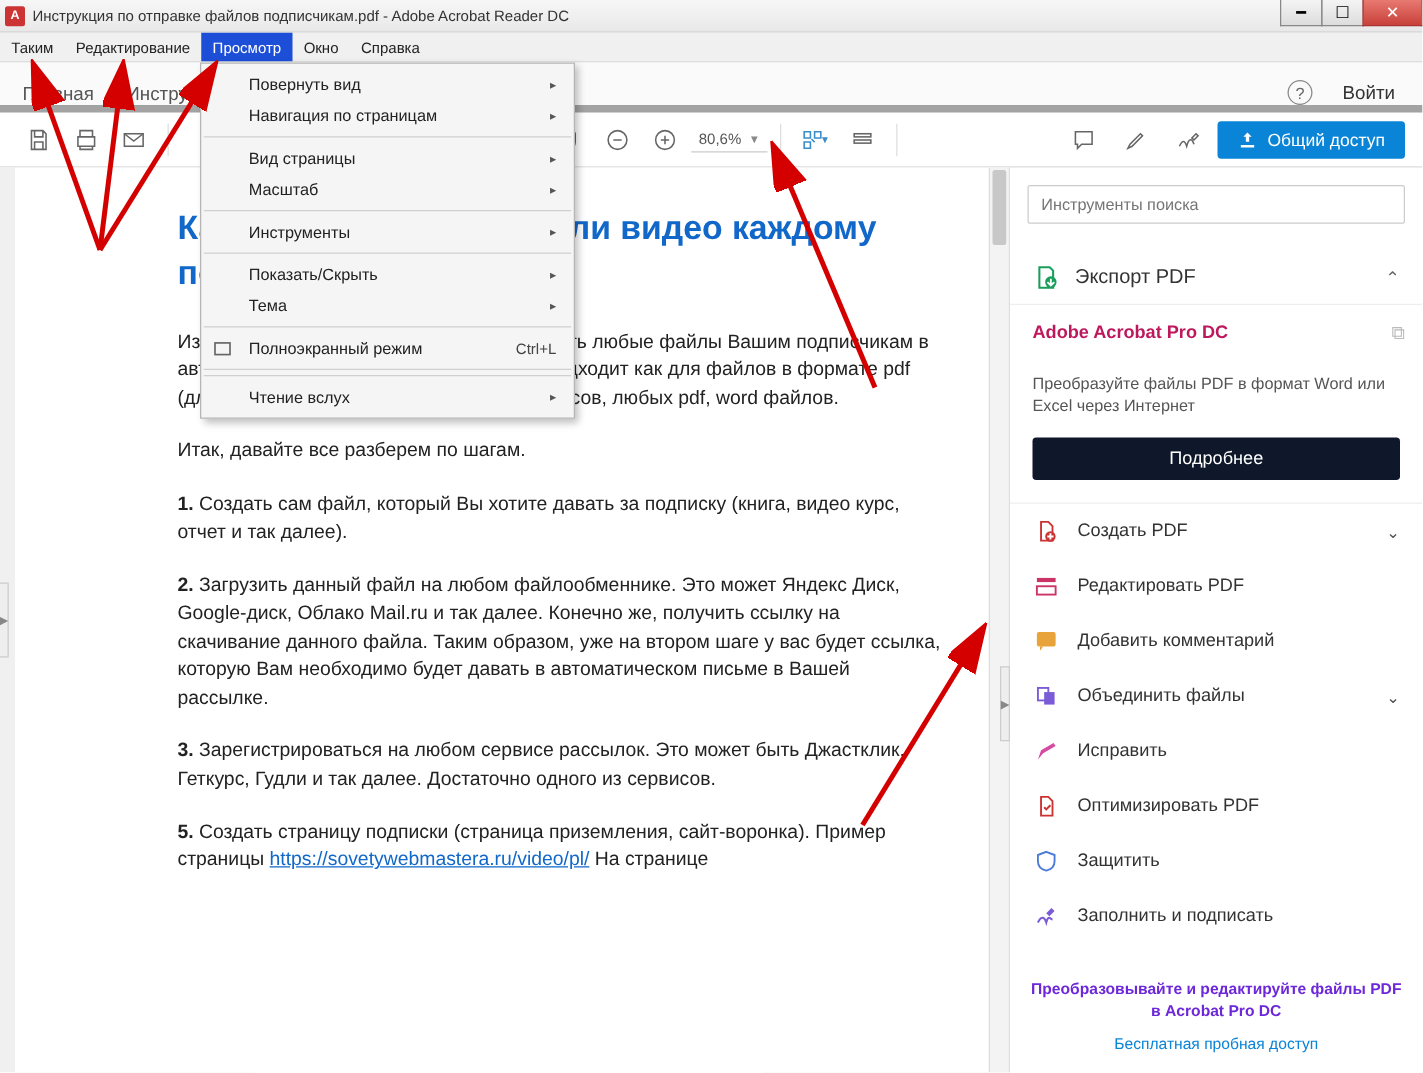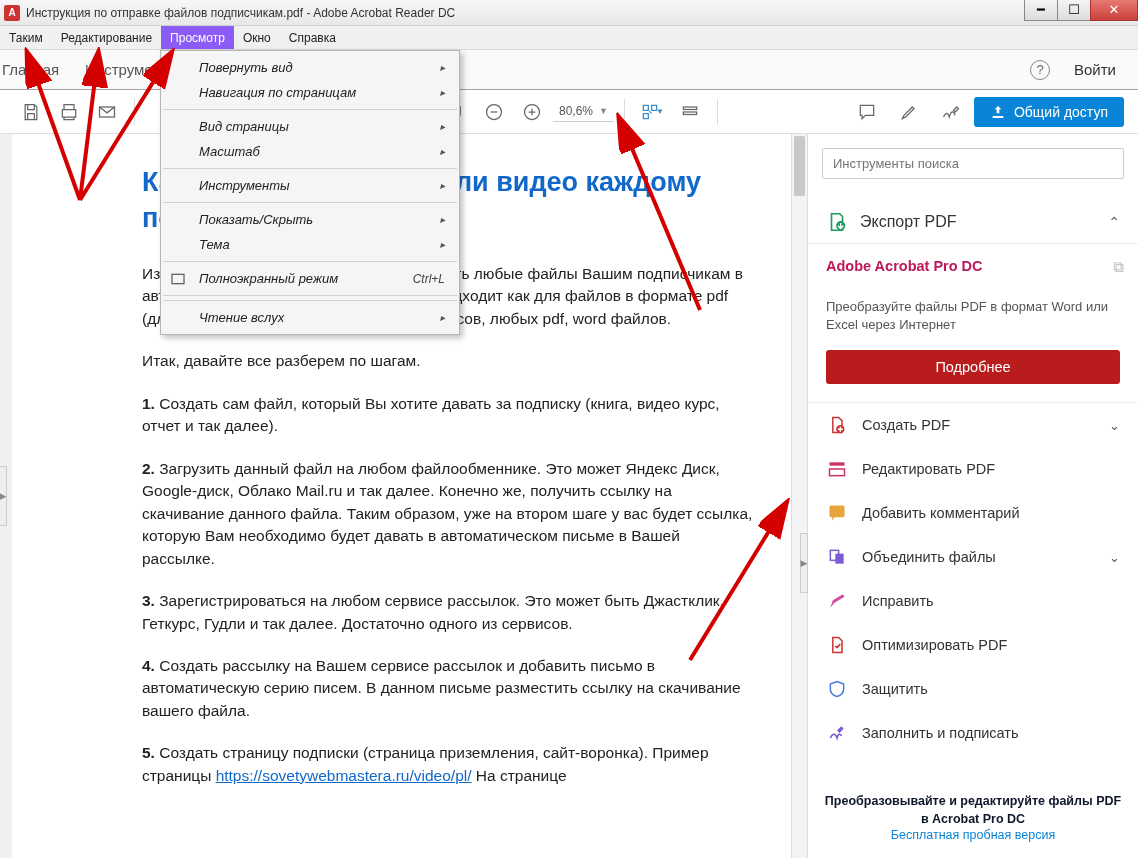--- a/index.html
+++ b/index.html
@@ -11,24 +11,24 @@
 .titlebar .title { font-size: 12px; color: #333; }
 .winbtns { position: absolute; right: 0; top: -1px; display: flex; }
 .winbtn { width: 34px; height: 22px; border: 1px solid #888; border-top:none; display: flex; align-items: center; justify-content: center; font-size: 13px; background:linear-gradient(#f5f5f5,#ddd); }
 .winbtn.close { background: linear-gradient(#e97c74,#c8413a); color: #fff; width:48px; border-color:#a33;}
 .winbtn.max { margin-right:-1px;}
 .winbtn.min { margin-right:-1px;}
 
 
 .menubar { height: 24px; background: #f0f0f0; display: flex; align-items: stretch; border-bottom: 1px solid #d8d8d8; font-size: 12px; }
 .menuitem { padding: 0 9px; display: flex; align-items: center; color: #222; cursor: default; }
-.menuitem.active { background: #8b5cf6; color: #fff; }
-
-
-.tabbar { height: 40px; background: #fafafa; border-bottom: 1px solid #a3a3a3; display: flex; align-items: center; padding: 0 2px; font-size: 15px; color: #555; position: relative; }
+.menuitem.active { background: #1d4ed8; color: #fff; }
+
+
+.tabbar { height: 40px; background: #fafafa; border-bottom: 6px solid #a3a3a3; display: flex; align-items: flex-end; padding: 0 18px; font-size: 15px; color: #555; position: relative; }
 .tabbar .tab { margin-right: 26px; cursor:default;}
 .tabbar .right { position: absolute; right: 22px; display: flex; align-items: center; gap: 24px; }
 .help-icon { width: 20px; height: 20px; border: 1.5px solid #888; border-radius: 50%; display:flex;align-items:center;justify-content:center;font-size:13px;color:#666;}
 .login { font-size: 15px; color: #333; }
 
 
 .toolbar { height: 44px; border-bottom: 1px solid #ddd; display: flex; align-items: center; padding: 0 14px; gap: 4px; position: relative; }
 .tbtn { width: 34px; height: 34px; display: flex; align-items: center; justify-content: center; color: #555; border-radius: 3px; }
 .tbtn svg { width: 20px; height: 20px; stroke: #666; fill: none; stroke-width: 1.5; }
 .tsep { width: 1px; height: 26px; background: #ddd; margin: 0 6px; }
@@ -54,31 +54,31 @@
 .rside { width: 330px; background: #fff; display: flex; flex-direction: column; }
 .rsearch { margin: 14px 14px 22px; }
 .rsearch input { width: 100%; padding: 7px 10px; border: 1px solid #ccc; border-radius: 2px; font-size: 13px; color:#888;}
 .rpanel-head { display: flex; align-items: center; padding: 10px 18px; font-size: 16px; color: #333; border-bottom: 1px solid #eee; }
 .rpanel-head .ico { width: 22px; height: 22px; margin-right: 12px; }
 .rpanel-head .chev { margin-left: auto; font-size: 14px; color: #666; }
 .rpanel-body { padding: 14px 18px 18px; border-bottom: 1px solid #eee; position:relative;}
 .rpanel-body .subtitle { font-weight: 600; font-size: 14.5px; margin-bottom: 24px; color:#be185d;}
 .rpanel-body .desc { font-size: 13px; color: #555; line-height: 1.4; margin-bottom: 16px; }
 .rpanel-body .pages-ico{position:absolute;right:14px;top:14px;color:#bbb;font-size:15px;}
-.bluebtn { background: #b91c1c; color: #fff; text-align: center; padding: 9px; border-radius: 3px; font-size: 14.5px; cursor: pointer; }
+.bluebtn { background: #0f172a; color: #fff; text-align: center; padding: 9px; border-radius: 3px; font-size: 14.5px; cursor: pointer; }
 .rtool { display: flex; align-items: center; padding: 11px 18px; font-size: 14.5px; color: #333; cursor: pointer; }
 .rtool .ico { width: 22px; height: 22px; margin-right: 14px; display:flex;align-items:center;justify-content:center;}
 .rtool .chev { margin-left: auto; color: #555; font-size: 13px; }
 .rfoot { margin-top: auto; padding: 16px 14px; text-align: center; }
-.rfoot .line1 { font-size: 12.5px; font-weight: 600; color: #0f172a; line-height:1.4; }
+.rfoot .line1 { font-size: 12.5px; font-weight: 600; color: #6d28d9; line-height:1.4; margin-bottom:10px;}
 .rfoot .line2 { font-size: 12.5px; color: #0a84d6; }
 
 
 .dropdown { position: absolute; left: 160px; top: 50px; width: 300px; background: #f5f5f5; border: 1px solid #b5b5b5; box-shadow: 3px 3px 6px rgba(0,0,0,.25); z-index: 100; padding: 4px 0; }
-.dd-item { display: flex; align-items: center; padding: 5px 14px 5px 38px; font-size: 13px; color: #222; position: relative; cursor: default; font-style: italic; }
+.dd-item { display: flex; align-items: center; padding: 5px 14px 5px 38px; font-size: 13px; color: #222; position: relative; cursor: default; }
 .dd-item .arrow { margin-left: auto; font-size: 10px; color: #555; }
 .dd-item .shortcut { margin-left: auto; font-size: 12px; color: #444; }
 .dd-item .ico { position: absolute; left: 8px; width: 18px; height: 18px; display:flex;align-items:center;justify-content:center;}
 .dd-sep { height: 1px; background: #d0d0d0; margin: 4px 2px; }
 
 
 .redarrow { position: absolute; z-index: 200; pointer-events:none;}
 .redarrow line, .redarrow polygon { stroke: #d40000; fill: #d40000; }
 
 .collapse-handle{position:absolute;left:-1px;top:50%;width:8px;height:60px;background:#eee;border:1px solid #ccc;transform:translateY(-50%);display:flex;align-items:center;justify-content:center;font-size:9px;color:#888;}
@@ -197,21 +197,20 @@
 <div class="main">
   <div class="docarea">
     <div class="collapse-handle">▶</div>
     <div class="docpage">
       <h1>Как отправлять книгу или видео каждому подписчику.</h1>
       <p>Из данного урока Вы узнаете, как отправлять любые файлы Вашим подписчикам в автоматическом режиме. То есть, схема подходит как для файлов в формате pdf (для книг), для видео курсов, для аудио курсов, любых pdf, word файлов.</p>
       <p>Итак, давайте все разберем по шагам.</p>
       <p><span class="steplabel">1. </span><span>Создать сам файл, который Вы хотите давать за подписку (книга, видео курс, отчет и так далее).</span></p>
       <p><span class="steplabel">2. </span><span>Загрузить данный файл на любом файлообменнике. Это может Яндекс Диск, Google-диск, Облако Mail.ru и так далее. Конечно же, получить ссылку на скачивание данного файла. Таким образом, уже на втором шаге у вас будет ссылка, которую Вам необходимо будет давать в автоматическом письме в Вашей рассылке.</span></p>
       <p><span class="steplabel">3. </span><span>Зарегистрироваться на любом сервисе рассылок. Это может быть Джастклик, Геткурс, Гудли и так далее. Достаточно одного из сервисов.</span></p>
-      <p><span class="steplabel">4. </span><span>Создать рассылку на Вашем сервисе рассылок и добавить письмо в автоматическую серию писем. В данном письме разместить ссылку на скачивание вашего файла.</span></p>
       <p><span class="steplabel">5. </span><span>Создать страницу подписки (страница приземления, сайт-воронка). Пример страницы </span><a class="doclink">https://sovetywebmastera.ru/video/pl/</a><span> На странице</span></p>
     </div>
     <div class="scrollbar-v">
         <div class="thumb"></div>
       </div>
   </div>
 
   <div class="rside">
     <div class="rsearch">
       <input placeholder="Инструменты поиска" style="">
@@ -301,21 +300,21 @@
             <svg width="20" height="20" viewBox="0 0 24 24">
               <path d="M4 18c3-6 6-6 8 0 2-8 4-3 6-3" fill="none" stroke="#7b5bd6" stroke-width="2"></path>
               <path d="M17 4l3 3-5 5-3-3z" fill="#7b5bd6"></path>
             </svg>
           </span>
           <span>Заполнить и подписать</span>
         </div>
       </div>
     <div class="rfoot">
       <div class="line1">Преобразовывайте и редактируйте файлы PDF в Acrobat Pro DC</div>
-      <div class="line2">Бесплатная пробная версия</div>
+      <div class="line2">Бесплатная пробная доступ</div>
     </div>
   </div>
 </div>
 
 <div class="panel-handle-right">▶</div>
 
 <div class="dropdown" id="dropdown">
     <div class="dd-item">
       <span>Повернуть вид</span>
       <span class="arrow">▸</span>

